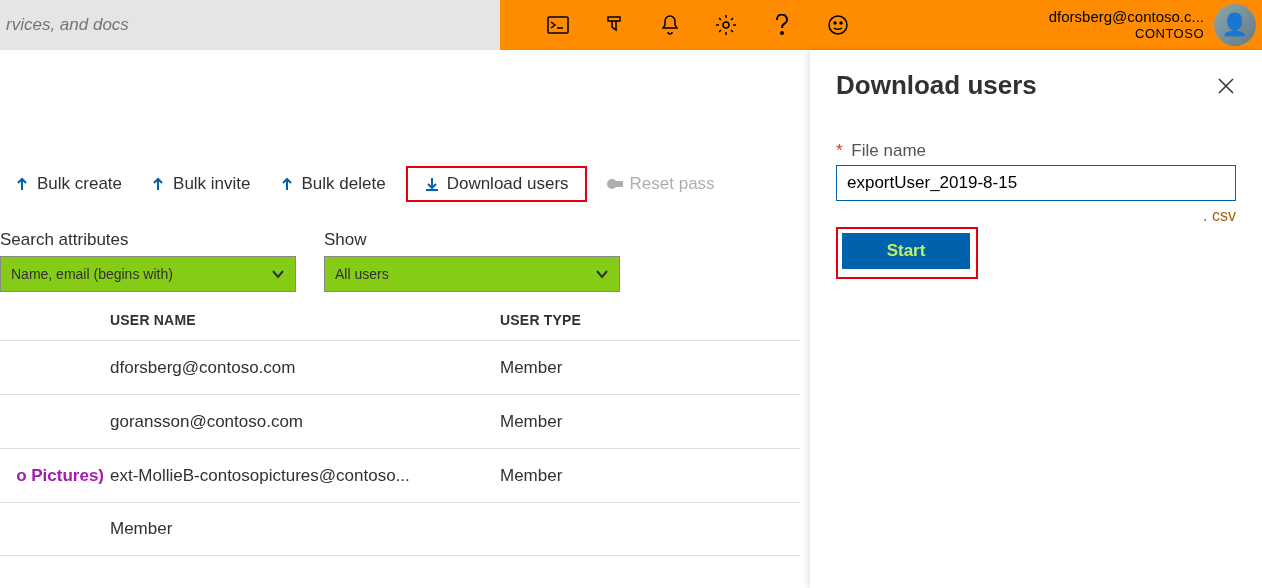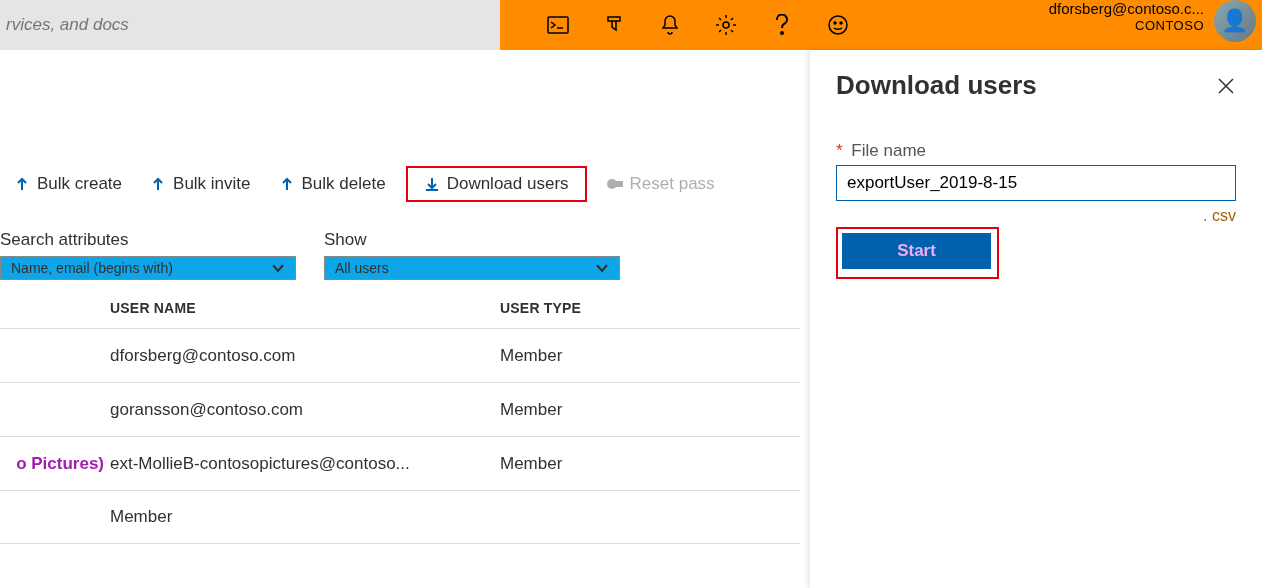--- a/index.html
+++ b/index.html
@@ -45,21 +45,21 @@
     height: 50px;
     display: flex;
     align-items: center;
     justify-content: center;
     font-size: 20px;
     color: #000;
     cursor: pointer;
   }
   .header-right {
     display: flex;
-    align-items: flex-start;
+    align-items: center;
     padding: 0 6px 0 14px;
     gap: 10px;
   }
   .account-text { text-align: right; font-size: 14px; color: #000; line-height: 17px;}
   .account-text .email { font-size: 15px; }
   .account-text .org  { font-size: 13px; letter-spacing: .5px;}
   .avatar {
     width: 42px; height: 42px; border-radius: 50%;
     background: linear-gradient(135deg,#8aa,#678);
     display: flex; align-items: center; justify-content:center;
@@ -88,27 +88,27 @@
   .toolbar-btn svg.tb-icon { width:16px; height:16px; stroke:#0062ad; fill:none; stroke-width:2;}
   .toolbar-btn.disabled svg.tb-icon { stroke:#b0aeac; fill:#b0aeac;}
   .toolbar-btn.box { border: 2px solid #e3000f; padding: 6px 16px; margin: 0 6px;}
   .toolbar-btn.box svg.tb-icon { stroke:#0062ad;}
 
   .filters { display: flex; gap: 28px; margin-top: 16px; margin-bottom: 8px;}
   .filter-block { display:flex; flex-direction:column; gap:4px;}
   .filter-label { font-size: 17px; color:#323130; margin-bottom:2px;}
   .filter-select {
     border: 1px solid #8a8886;
-    height: 24px;
+    height: 36px;
     display:flex;
     align-items:center;
     justify-content:space-between;
     padding: 0 10px;
     cursor:pointer;
-    background:#0ea5e9;
+    background:#84cc16;
   }
   .filter-select.wide { width: 296px; }
   .filter-select.med  { width: 296px; }
   .chev { width:14px; height:14px; }
 
   
   .table { width: 800px; margin-top: 12px;}
   .thead { display:flex; padding: 8px 0 12px 0; font-size: 14px; font-weight:700; letter-spacing:.2px;}
   .col-spacer-left { width: 110px; }
   .col-uname { width: 390px; }
@@ -144,22 +144,22 @@
     width:100%; height:36px;
     border:1px solid #0062ad;
     padding: 0 10px;
     font-size:17px;
     outline:none;
   }
   .ext-row { text-align:right; font-size:16px; color:#a16207; margin-top:6px;}
   .btn-row { margin-top:2px;}
   .btn-box { display:inline-block; border:2px solid #e3000f; padding:4px 6px 8px 4px;}
   .start-btn {
-    background:#0062ad; color:#f0abfc;
-    border:none; height:36px; width:149px;
+    background:#0062ad; color:#bef264;
+    border:none; height:36px; width:128px;
     font-size:17px; font-weight:600;
     cursor:pointer;
   }
 </style>
 </head>
 <body>
 
 <div class="header">
   <div class="search-box">
     <input type="text" placeholder="rvices, and docs" style="">

